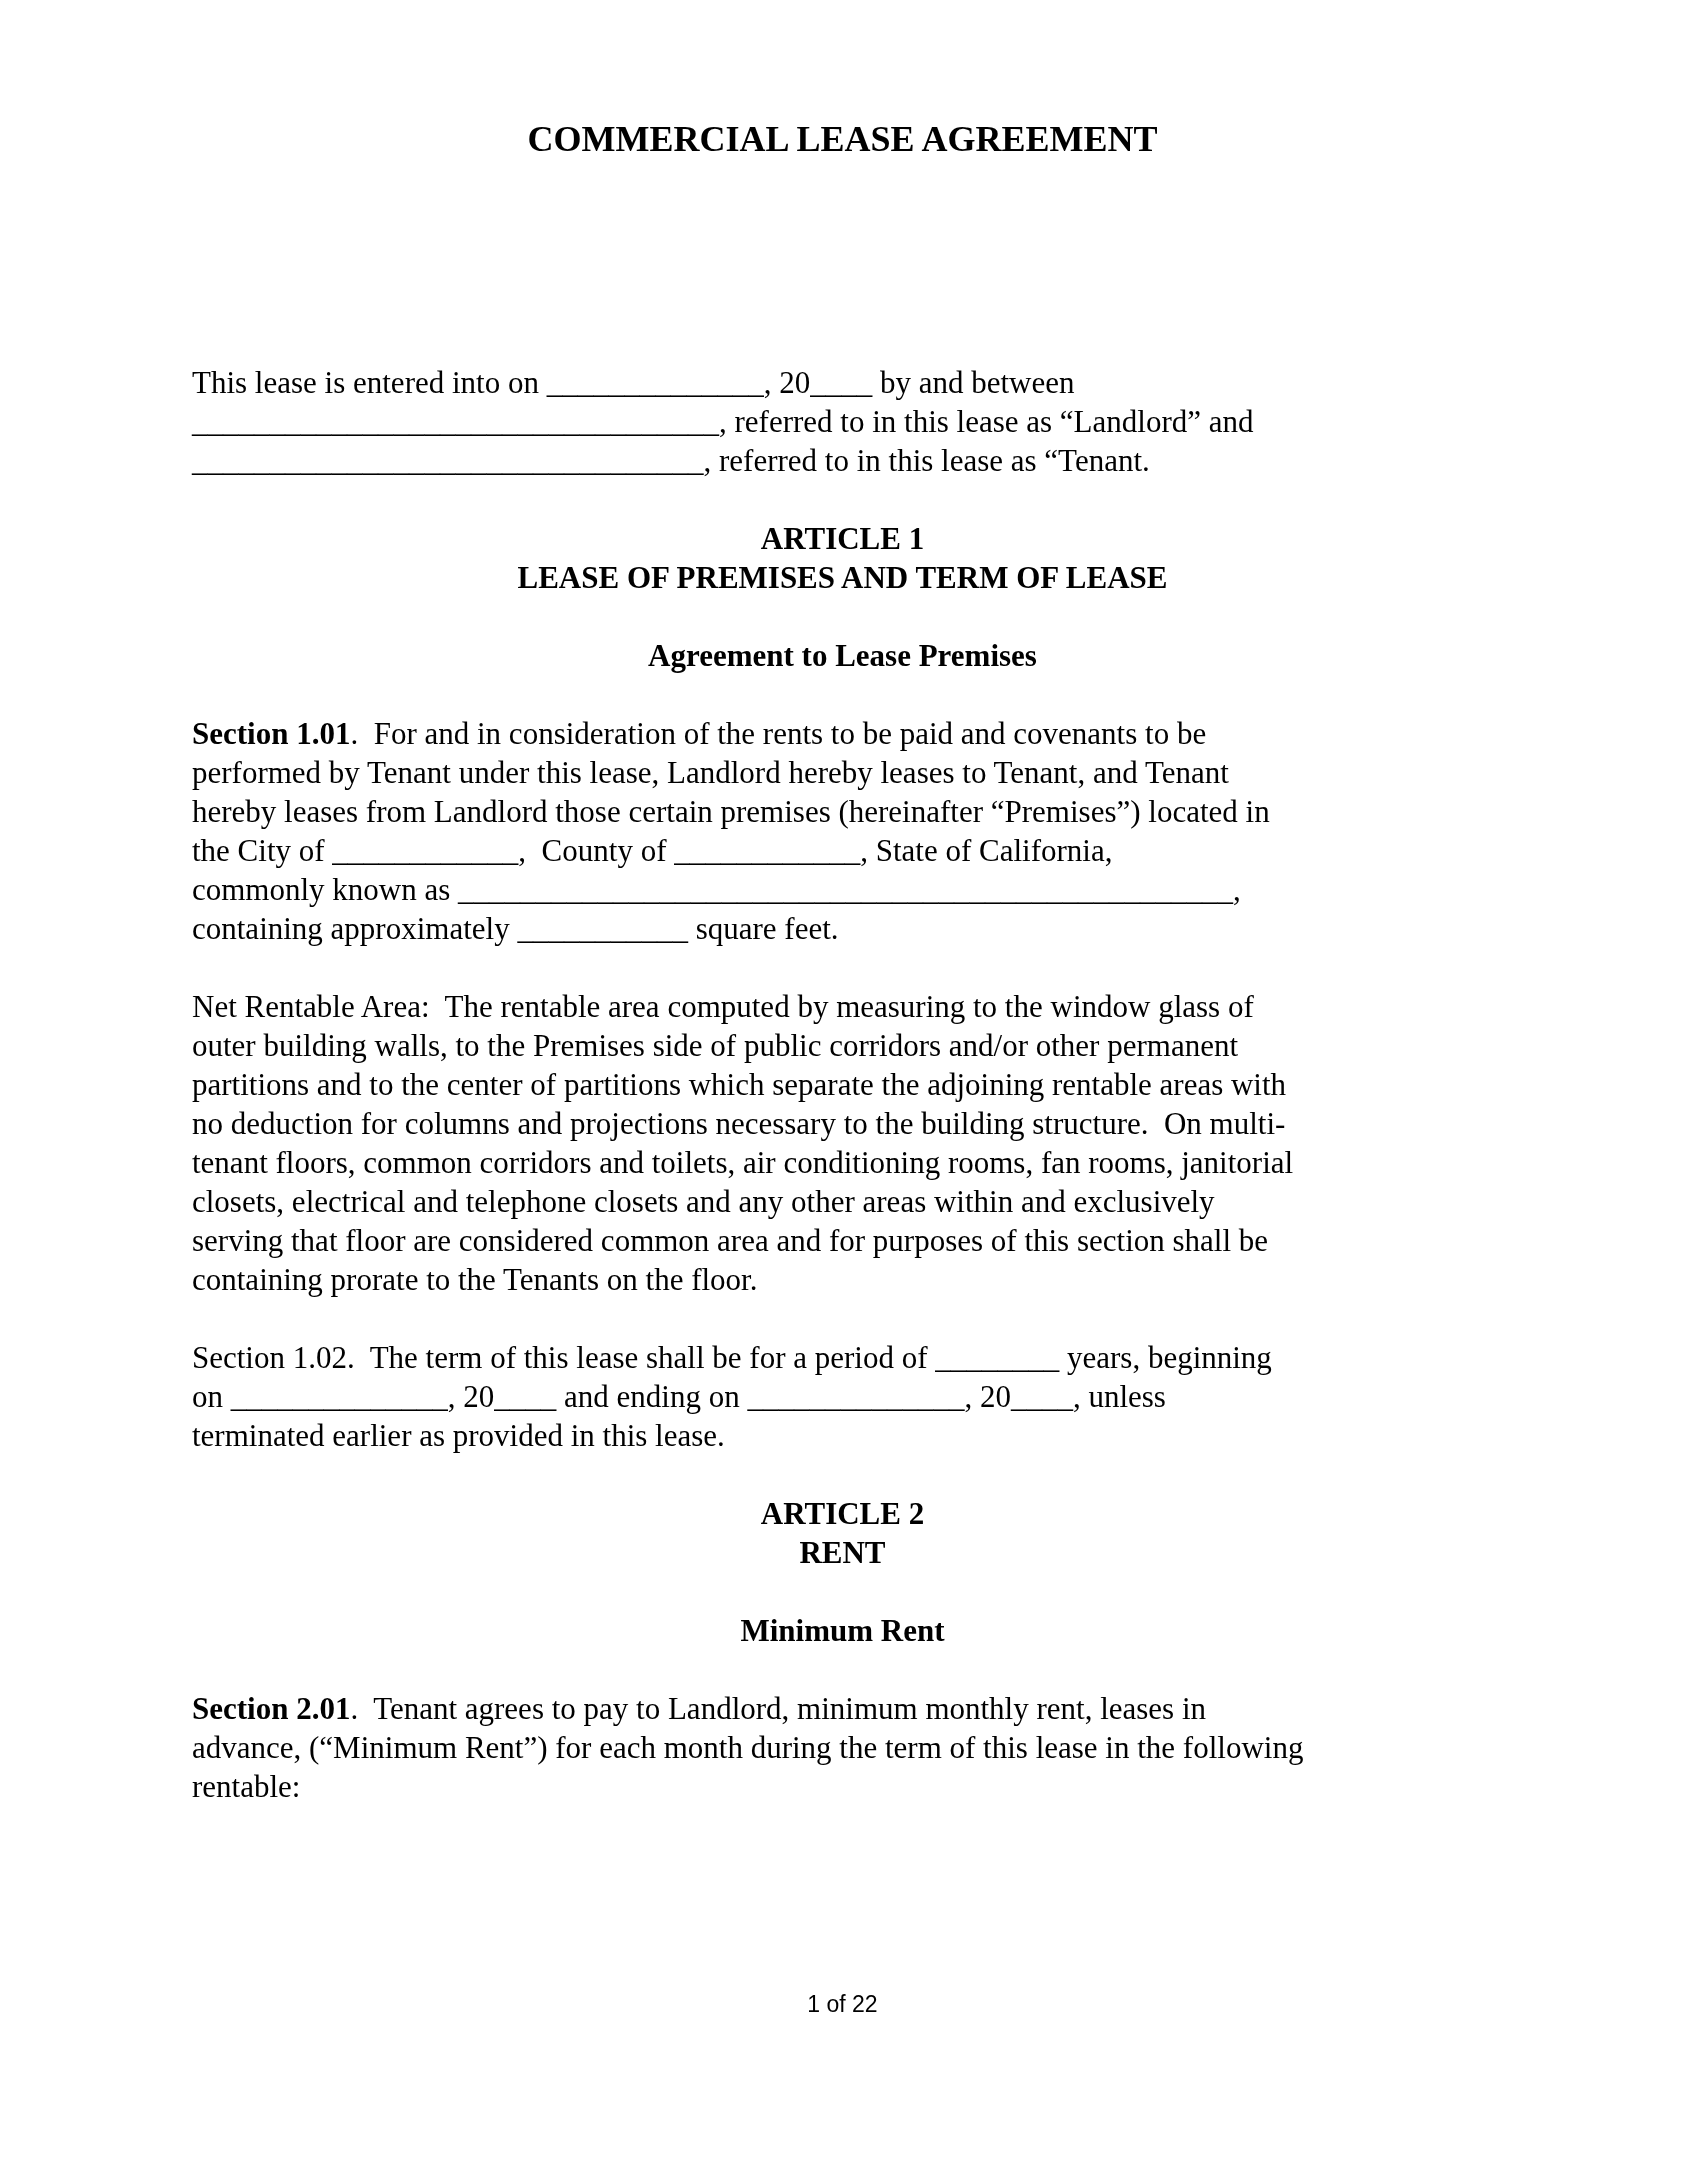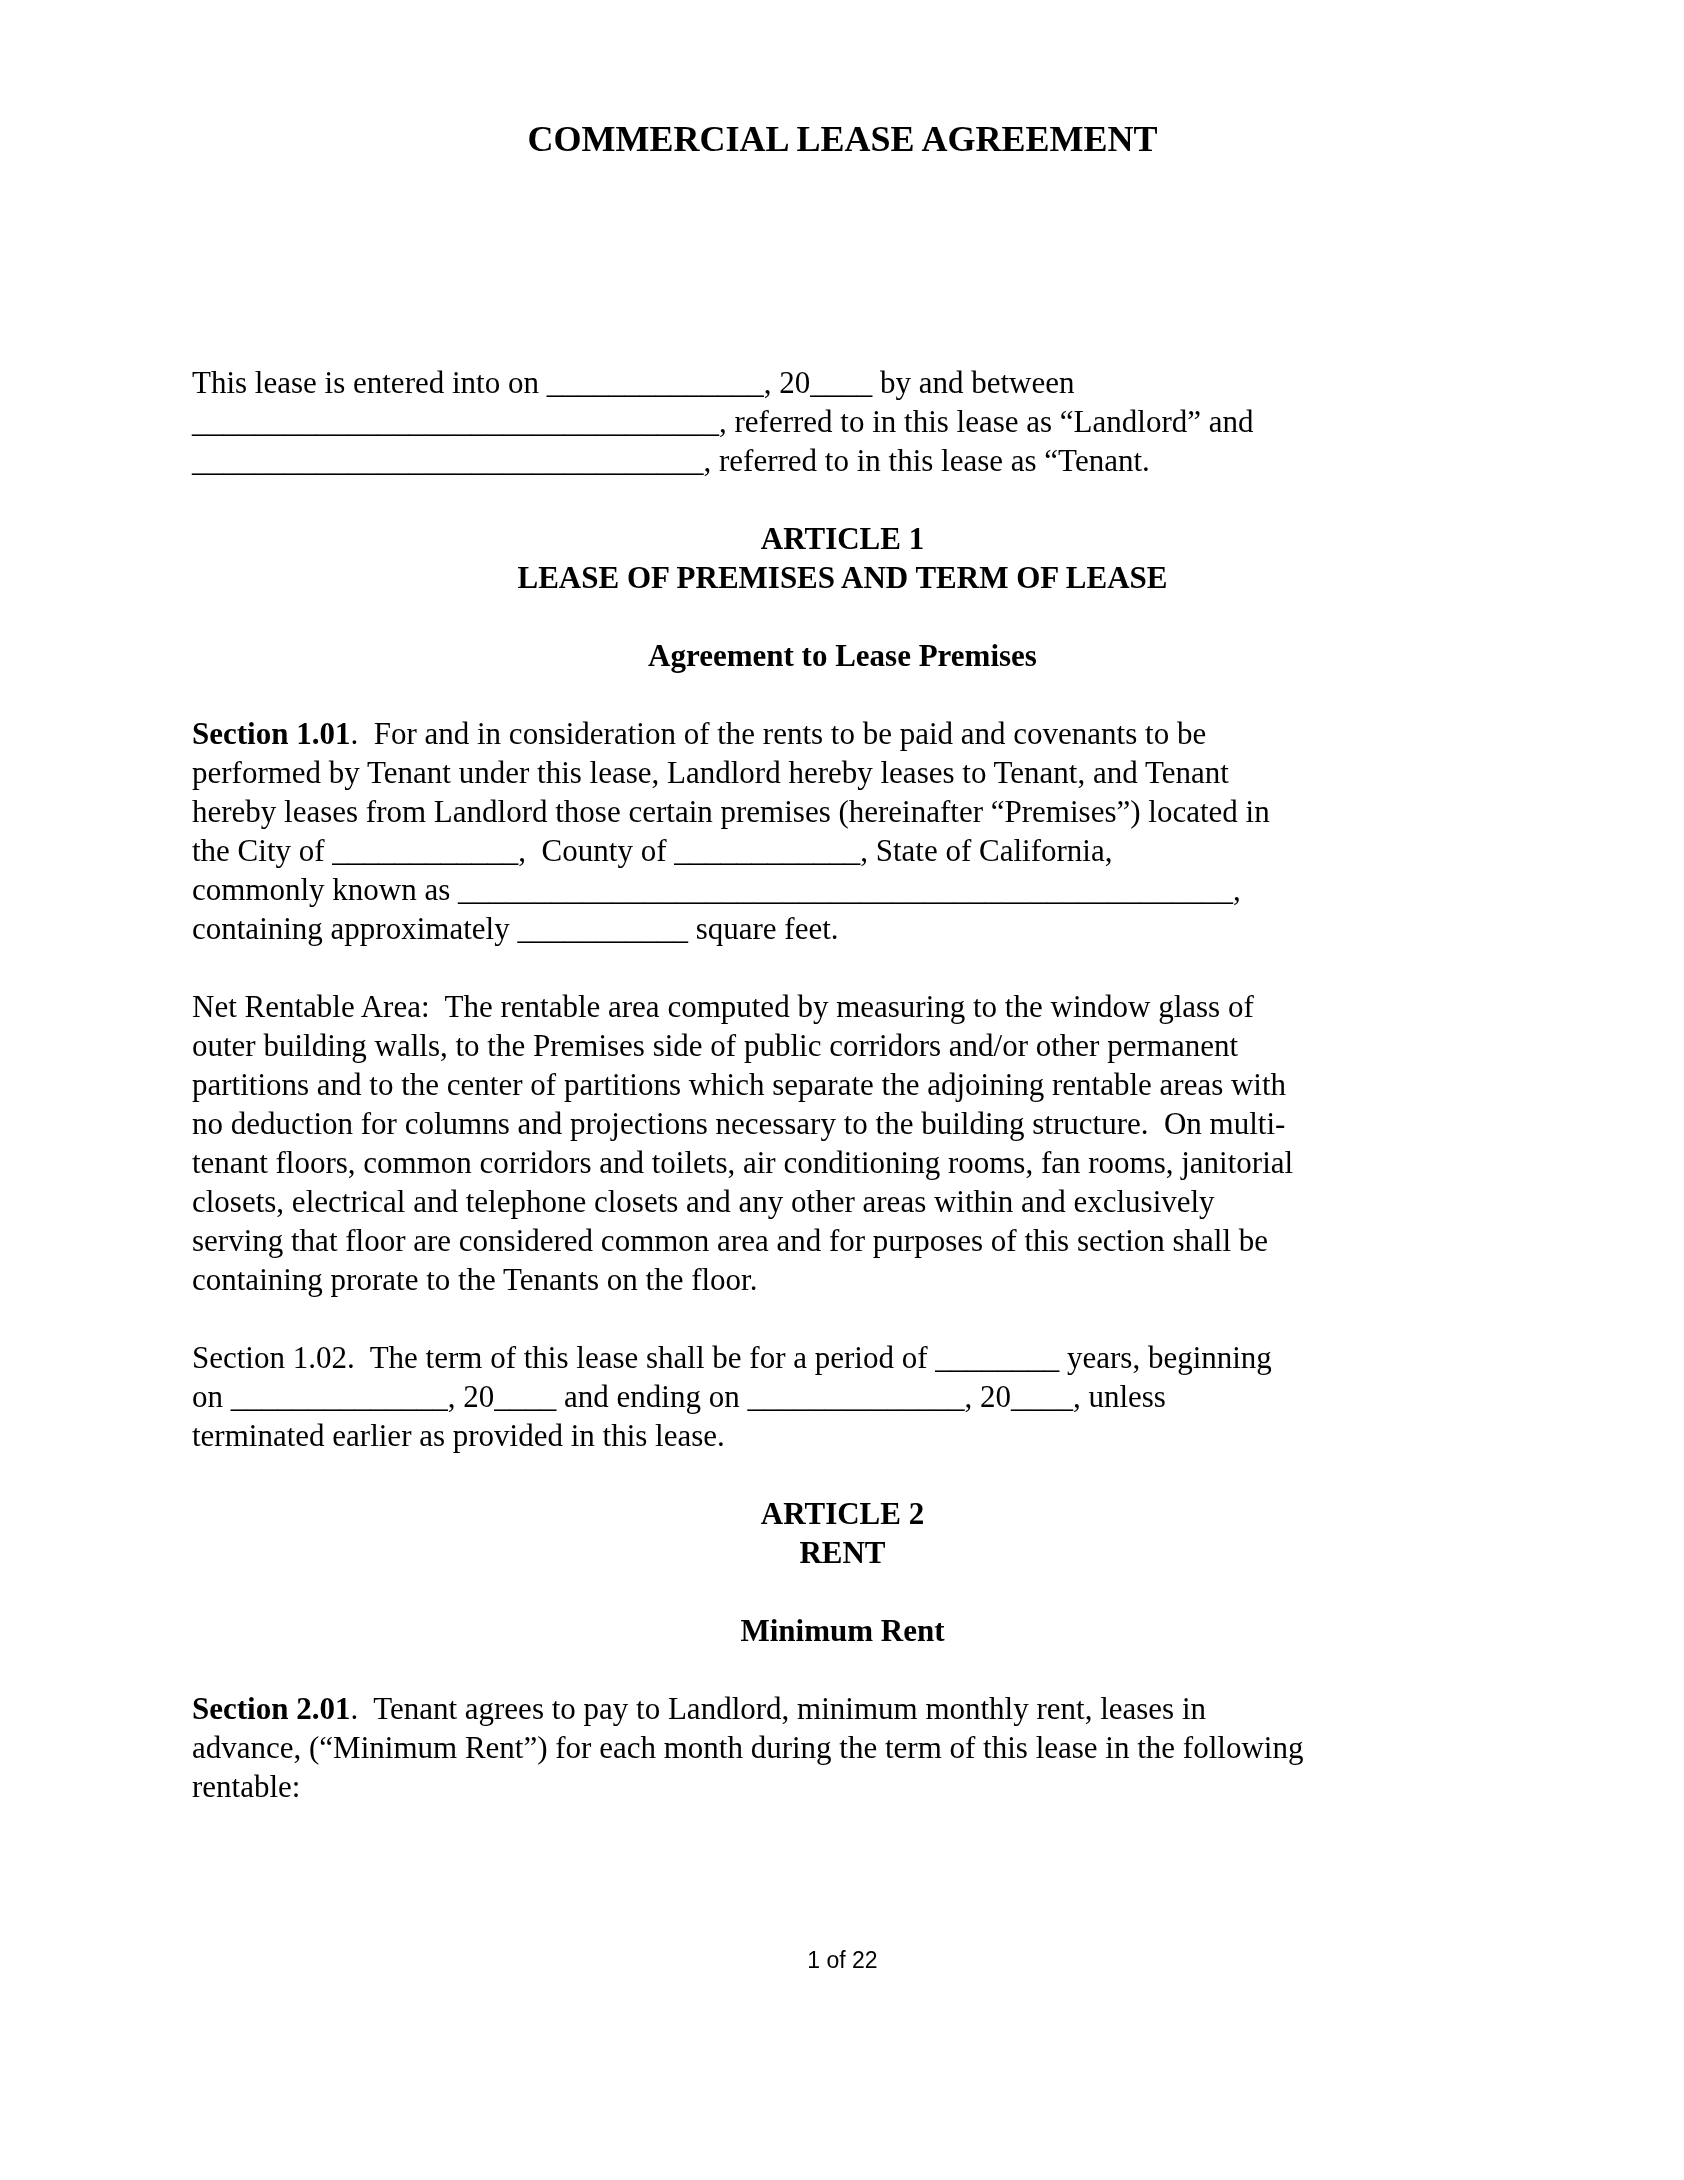--- a/index.html
+++ b/index.html
@@ -40,21 +40,21 @@
     line-height: 39px;
     font-weight: bold;
     text-align: center;
     white-space: pre;
   }
   .hblock { margin-top: 39px; }
   .b { font-weight: bold; }
   .intro { margin-top: 204px; }
   .footer {
     position: absolute;
-    top: 1947px;
+    top: 1991px;
     left: 0;
     width: 100%;
     text-align: center;
     font-family: "Liberation Sans", sans-serif;
     font-size: 23px;
     line-height: 27px;
   }
 </style>
 </head>
 <body>

